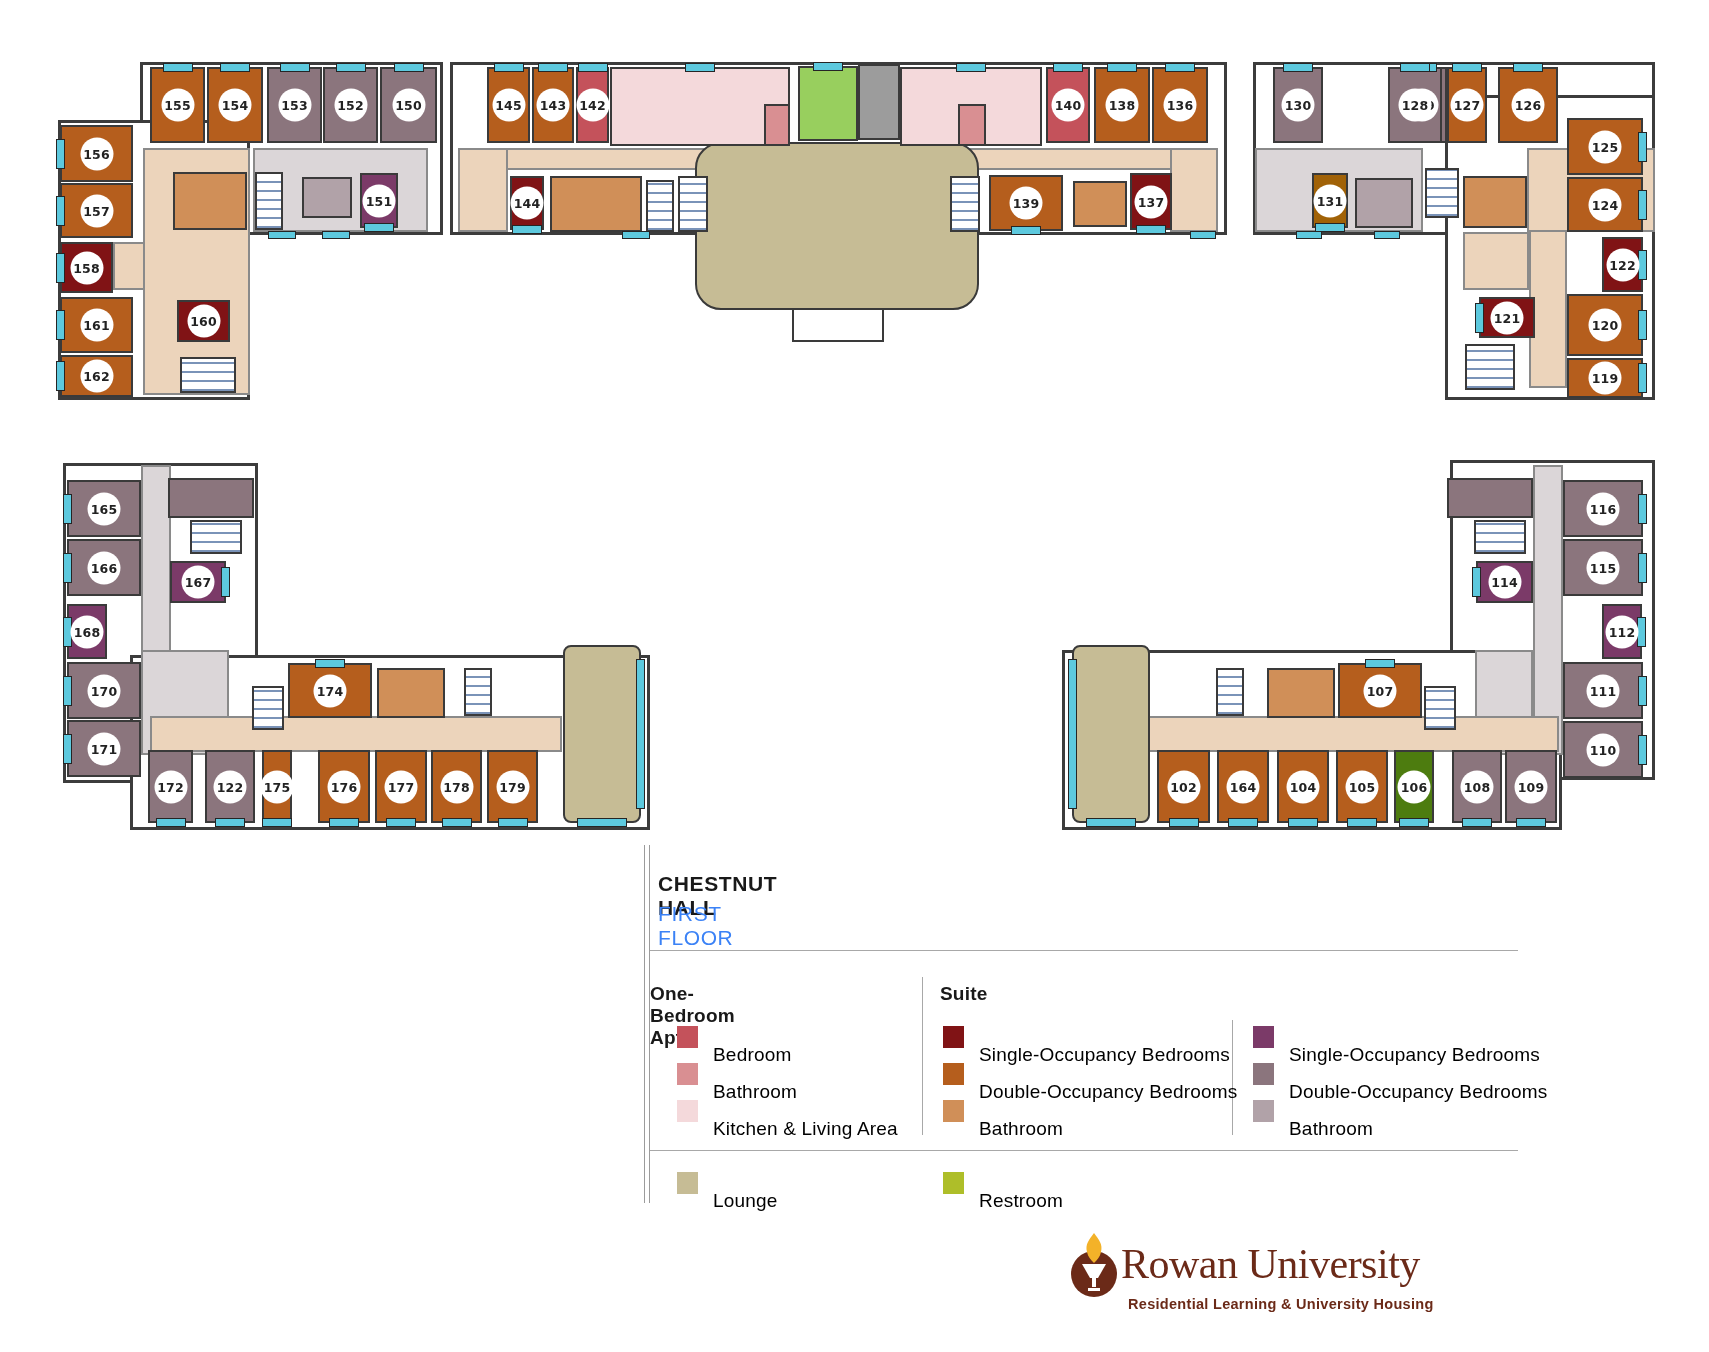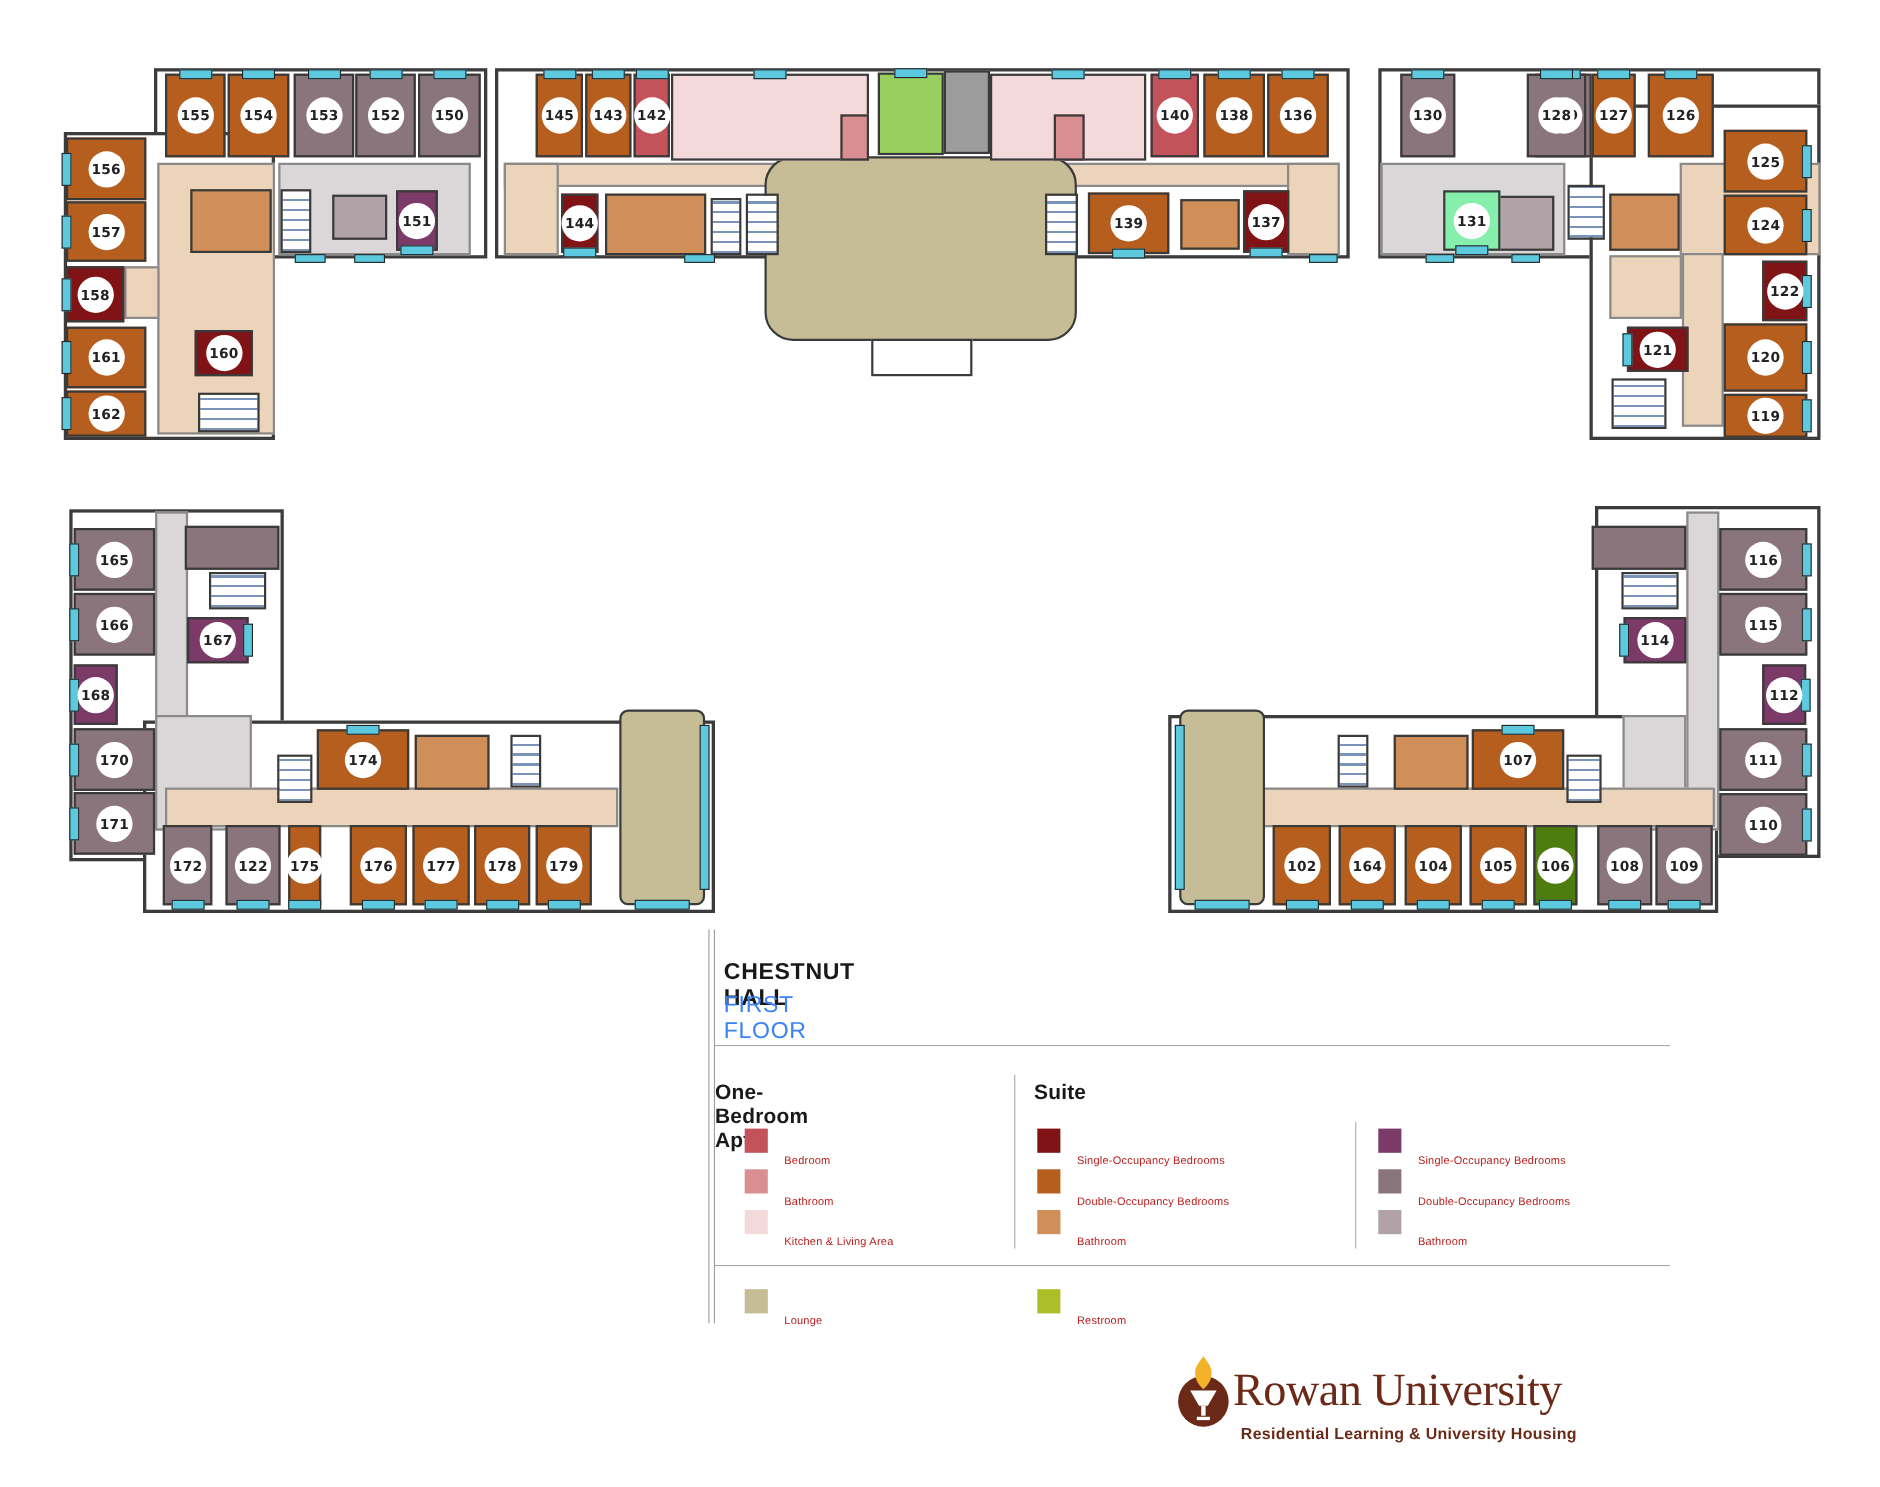--- a/index.html
+++ b/index.html
@@ -29,21 +29,21 @@
   .legend{position:absolute;left:0;top:0;}
   .dbl-line{position:absolute;left:644px;top:845px;height:358px;width:6px;
             border-left:1.5px solid #9b9b9b;border-right:1.5px solid #9b9b9b;box-sizing:border-box;}
   .lg-title{position:absolute;left:658px;top:872px;font-size:21px;font-weight:700;color:#191919;letter-spacing:.6px;}
   .lg-floor{position:absolute;left:658px;top:902px;font-size:21px;font-weight:400;color:#3b82f6;letter-spacing:.6px;}
   .hr{position:absolute;left:650px;width:868px;height:0;border-top:1.2px solid #a8a8a8;}
   .lg-head{position:absolute;font-size:19px;font-weight:700;color:#191919;letter-spacing:.2px;}
   .vdiv{position:absolute;width:0;border-left:1.2px solid #a8a8a8;}
   .lg-item{position:absolute;display:flex;align-items:center;gap:15px;height:22px;}
   .sw{display:inline-block;width:21px;height:22px;flex:0 0 21px;}
-  .lbl{font-size:10px;color:#b91c1c;letter-spacing:.2px;white-space:nowrap;margin-top:36px;}
+  .lbl{font-size:19px;color:#000000;letter-spacing:.2px;white-space:nowrap;margin-top:36px;}
   
   .logo{position:absolute;left:0;top:0;}
   .torch{position:absolute;left:1066px;top:1231px;}
   .logo-name{position:absolute;left:1121px;top:1240px;font-family:"Liberation Serif",serif;
              font-size:42px;color:#6B2A18;letter-spacing:-.5px;white-space:nowrap;}
   .logo-tag{position:absolute;left:1128px;top:1296px;font-size:14.5px;font-weight:700;
             color:#6B2A18;letter-spacing:.3px;white-space:nowrap;}
 </style>
 </head>
 <body>
@@ -196,21 +196,21 @@
         <div class="num">128</div>
       </div>
       <div class="cell od" style="left: 1447px; top: 67px; width: 40px; height: 76px; background: rgb(181, 94, 29);">
         <div class="wn t"></div>
         <div class="num">127</div>
       </div>
       <div class="cell od" style="left: 1498px; top: 67px; width: 60px; height: 76px; background: rgb(181, 94, 29);">
         <div class="wn t"></div>
         <div class="num">126</div>
       </div>
-      <div class="cell ps" style="left: 1312px; top: 173px; width: 52px; height: 55px; background: #86efac;">
+      <div class="cell ps" style="left: 1312px; top: 173px; width: 36px; height: 55px; background: #a16207;">
         <div class="wn b"></div>
         <div class="num">131</div>
       </div>
       <div class="cell od" style="left: 1567px; top: 118px; width: 76px; height: 57px; background: rgb(181, 94, 29);">
         <div class="wn r"></div>
         <div class="num">125</div>
       </div>
       <div class="cell od" style="left: 1567px; top: 177px; width: 76px; height: 55px; background: rgb(181, 94, 29);">
         <div class="wn r"></div>
         <div class="num">124</div>

